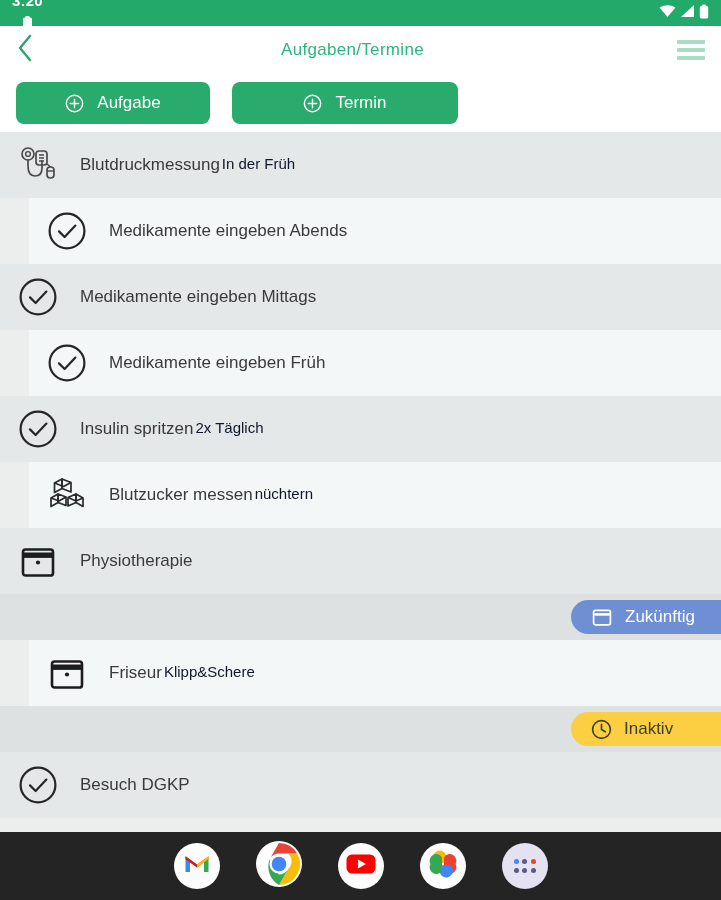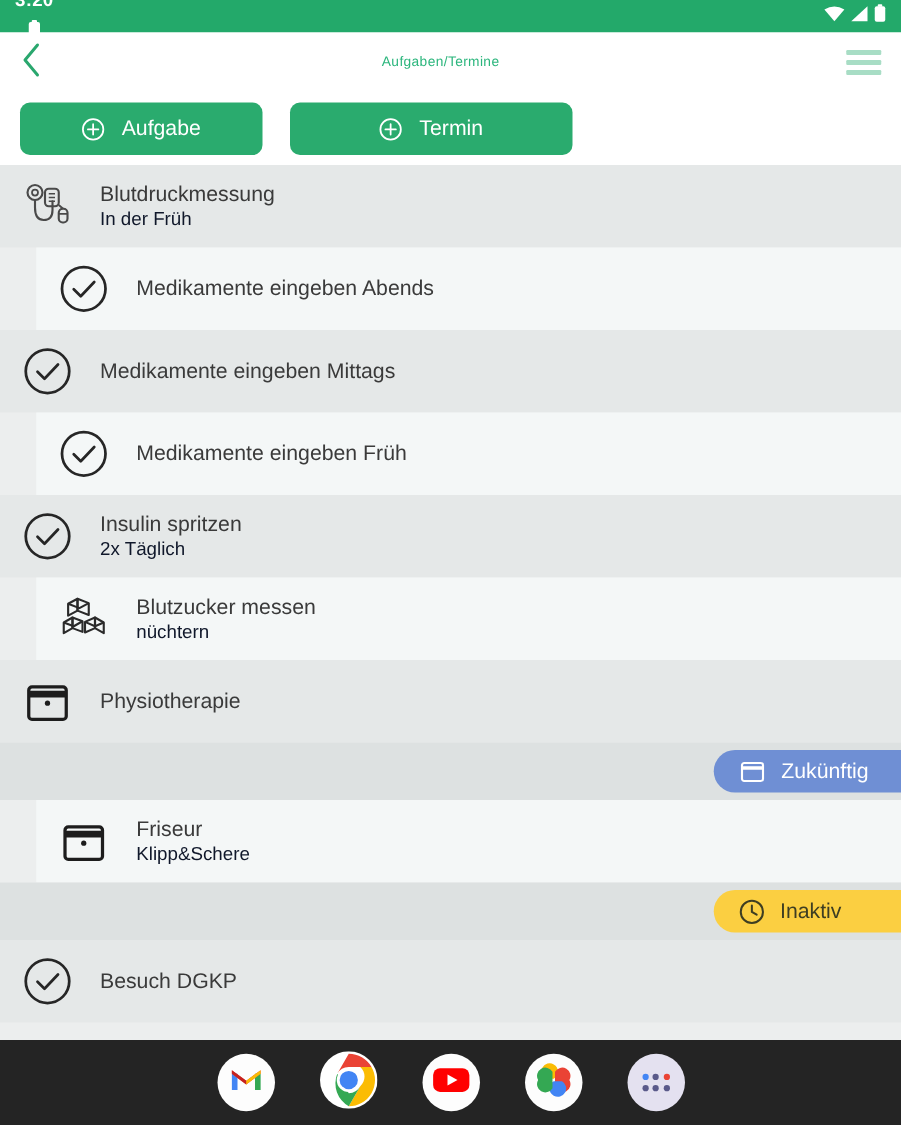--- a/index.html
+++ b/index.html
@@ -22,21 +22,21 @@
   .sb-right { display:flex; align-items:center; gap:4px; }
 
   
   .appbar {
     height:48px; flex:0 0 48px; background:#ffffff;
     display:flex; align-items:center; padding:0 16px; position:relative;
   }
   .back-btn { width:30px; display:flex; align-items:center; justify-content:flex-start; cursor:pointer; }
   .appbar-title {
     position:absolute; left:0; right:16px; text-align:center;
-    color:#2cb67d; font-size:11px; letter-spacing:0.3px; pointer-events:none;
+    color:#2cb67d; font-size:17px; letter-spacing:0.3px; pointer-events:none;
   }
   .menu-btn { margin-left:auto; width:28px; display:flex; flex-direction:column; gap:4px; cursor:pointer; z-index:2; }
   .menu-btn span { display:block; height:4px; border-radius:1px; background:#a8ddc5; }
 
   
   .actions { flex:0 0 58px; background:#fff; display:flex; align-items:center; padding:0 16px; gap:22px; }
   .act-btn {
     height:42px; border-radius:8px; background:#2aab6e; color:#fff;
     display:flex; align-items:center; justify-content:center; gap:13px;
     font-size:17px; cursor:pointer; border:none; padding:0 32px;
@@ -62,21 +62,21 @@
   .badge.zukuenftig{ background:#6f8fd4; }
   .badge.inaktiv   { background:#fbcf41; color:#3e3e22; }
 
   .row {
     height:66px; display:flex; align-items:center; padding:0 16px; gap:20px;
     cursor:pointer;
   }
   .row.dark  { background:#e5e8e8; }
   .row.light { background:#f4f7f7;margin-left:29px; }
   .row-icon { width:44px; height:44px; flex:0 0 44px; display:flex; align-items:center; justify-content:center; }
-  .row-text { display:flex; flex-direction:column; justify-content:center; gap:2px; }
+  .row-text { display:flex; flex-direction:row; justify-content:center; gap:2px; }
   .row-title { font-size:17px; color:#3a3a3a; line-height:1.15; }
   .row-sub   { font-size:15px; color:#0f172a; line-height:1.15; }
 
   
   .dock {
     flex:0 0 68px; background:#242424;
     display:flex; align-items:center; justify-content:center; gap:36px;
   }
   .dock-app { width:46px; height:46px; border-radius:50%; display:flex; align-items:center; justify-content:center; cursor:pointer; }
   .dock-app.white { background:#fdfdfd; }

